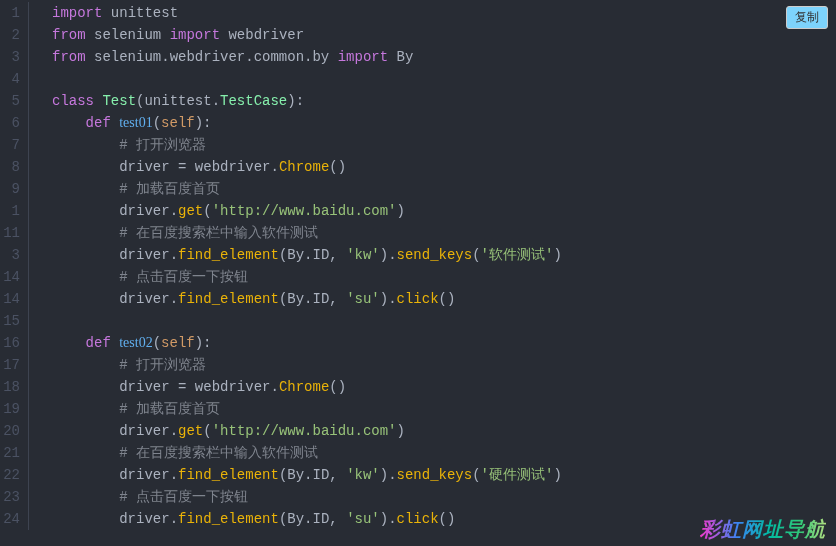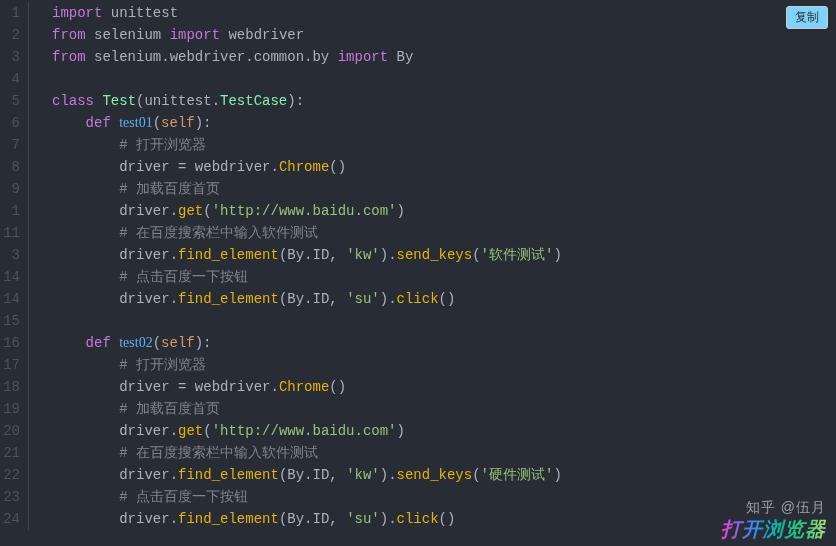--- a/index.html
+++ b/index.html
@@ -117,15 +117,14 @@
       <div class="gutter-line">21</div>
       <div class="gutter-line">22</div>
       <div class="gutter-line">23</div>
       <div class="gutter-line">24</div>
     </div>
   <div class="gutter-border"></div>
   <div class="code-lines" id="code-lines"><div class="code-line"><span class="tok-keyword">import</span><span class="tok-punct"> </span><span class="tok-module">unittest</span></div><div class="code-line"><span class="tok-keyword">from</span><span class="tok-punct"> </span><span class="tok-module">selenium</span><span class="tok-punct"> </span><span class="tok-keyword">import</span><span class="tok-punct"> </span><span class="tok-module">webdriver</span></div><div class="code-line"><span class="tok-keyword">from</span><span class="tok-punct"> </span><span class="tok-module">selenium.webdriver.common.by</span><span class="tok-punct"> </span><span class="tok-keyword">import</span><span class="tok-punct"> </span><span class="tok-module">By</span></div><div class="code-line"></div><div class="code-line"><span class="tok-keyword">class</span><span class="tok-punct"> </span><span class="tok-classname">Test</span><span class="tok-punct">(</span><span class="tok-module">unittest</span><span class="tok-punct">.</span><span class="tok-classname">TestCase</span><span class="tok-punct">):</span></div><div class="code-line"><span class="tok-punct">    </span><span class="tok-keyword">def</span><span class="tok-punct"> </span><span class="tok-funcname">test01</span><span class="tok-punct">(</span><span class="tok-param">self</span><span class="tok-punct">):</span></div><div class="code-line"><span class="tok-punct">        </span><span class="tok-comment"># 打开浏览器</span></div><div class="code-line"><span class="tok-punct">        </span><span class="tok-attr">driver </span><span class="tok-punct">= </span><span class="tok-attr">webdriver</span><span class="tok-punct">.</span><span class="tok-method">Chrome</span><span class="tok-punct">()</span></div><div class="code-line"><span class="tok-punct">        </span><span class="tok-comment"># 加载百度首页</span></div><div class="code-line"><span class="tok-punct">        </span><span class="tok-attr">driver</span><span class="tok-punct">.</span><span class="tok-method">get</span><span class="tok-punct">(</span><span class="tok-string">'http://www.baidu.com'</span><span class="tok-punct">)</span></div><div class="code-line"><span class="tok-punct">        </span><span class="tok-comment"># 在百度搜索栏中输入软件测试</span></div><div class="code-line"><span class="tok-punct">        </span><span class="tok-attr">driver</span><span class="tok-punct">.</span><span class="tok-method">find_element</span><span class="tok-punct">(</span><span class="tok-attr">By</span><span class="tok-punct">.</span><span class="tok-attr">ID</span><span class="tok-punct">, </span><span class="tok-string">'kw'</span><span class="tok-punct">).</span><span class="tok-method">send_keys</span><span class="tok-punct">(</span><span class="tok-string">'软件测试'</span><span class="tok-punct">)</span></div><div class="code-line"><span class="tok-punct">        </span><span class="tok-comment"># 点击百度一下按钮</span></div><div class="code-line"><span class="tok-punct">        </span><span class="tok-attr">driver</span><span class="tok-punct">.</span><span class="tok-method">find_element</span><span class="tok-punct">(</span><span class="tok-attr">By</span><span class="tok-punct">.</span><span class="tok-attr">ID</span><span class="tok-punct">, </span><span class="tok-string">'su'</span><span class="tok-punct">).</span><span class="tok-method">click</span><span class="tok-punct">()</span></div><div class="code-line"></div><div class="code-line"><span class="tok-punct">    </span><span class="tok-keyword">def</span><span class="tok-punct"> </span><span class="tok-funcname">test02</span><span class="tok-punct">(</span><span class="tok-param">self</span><span class="tok-punct">):</span></div><div class="code-line"><span class="tok-punct">        </span><span class="tok-comment"># 打开浏览器</span></div><div class="code-line"><span class="tok-punct">        </span><span class="tok-attr">driver </span><span class="tok-punct">= </span><span class="tok-attr">webdriver</span><span class="tok-punct">.</span><span class="tok-method">Chrome</span><span class="tok-punct">()</span></div><div class="code-line"><span class="tok-punct">        </span><span class="tok-comment"># 加载百度首页</span></div><div class="code-line"><span class="tok-punct">        </span><span class="tok-attr">driver</span><span class="tok-punct">.</span><span class="tok-method">get</span><span class="tok-punct">(</span><span class="tok-string">'http://www.baidu.com'</span><span class="tok-punct">)</span></div><div class="code-line"><span class="tok-punct">        </span><span class="tok-comment"># 在百度搜索栏中输入软件测试</span></div><div class="code-line"><span class="tok-punct">        </span><span class="tok-attr">driver</span><span class="tok-punct">.</span><span class="tok-method">find_element</span><span class="tok-punct">(</span><span class="tok-attr">By</span><span class="tok-punct">.</span><span class="tok-attr">ID</span><span class="tok-punct">, </span><span class="tok-string">'kw'</span><span class="tok-punct">).</span><span class="tok-method">send_keys</span><span class="tok-punct">(</span><span class="tok-string">'硬件测试'</span><span class="tok-punct">)</span></div><div class="code-line"><span class="tok-punct">        </span><span class="tok-comment"># 点击百度一下按钮</span></div><div class="code-line"><span class="tok-punct">        </span><span class="tok-attr">driver</span><span class="tok-punct">.</span><span class="tok-method">find_element</span><span class="tok-punct">(</span><span class="tok-attr">By</span><span class="tok-punct">.</span><span class="tok-attr">ID</span><span class="tok-punct">, </span><span class="tok-string">'su'</span><span class="tok-punct">).</span><span class="tok-method">click</span><span class="tok-punct">()</span></div></div>
 </div>
 
 <div class="watermark-block">
-  <div class="watermark-zhihu">知乎 @伍月</div>
-  <div class="watermark-rainbow">打开浏览器</div>
+  <div class="watermark-rainbow">彩虹网址导航</div>
 </div>
 
 </body></html>

